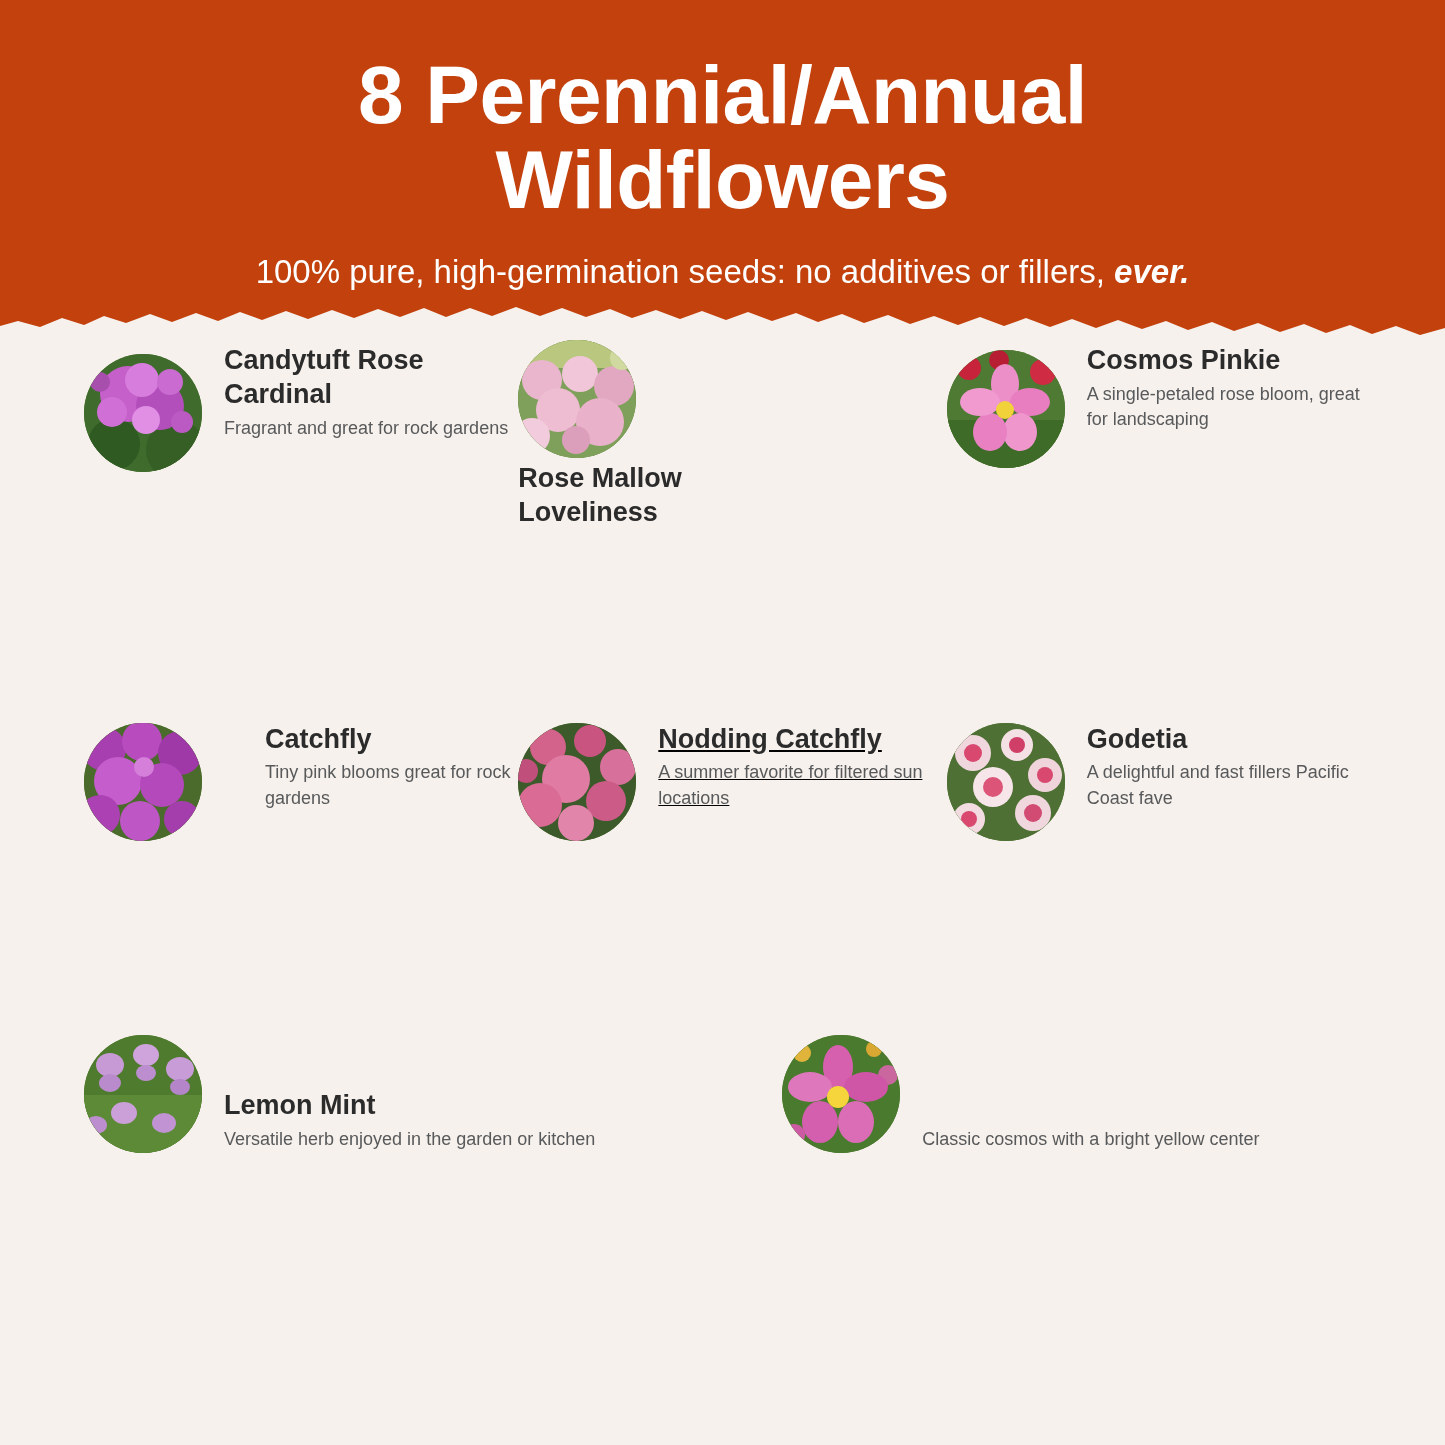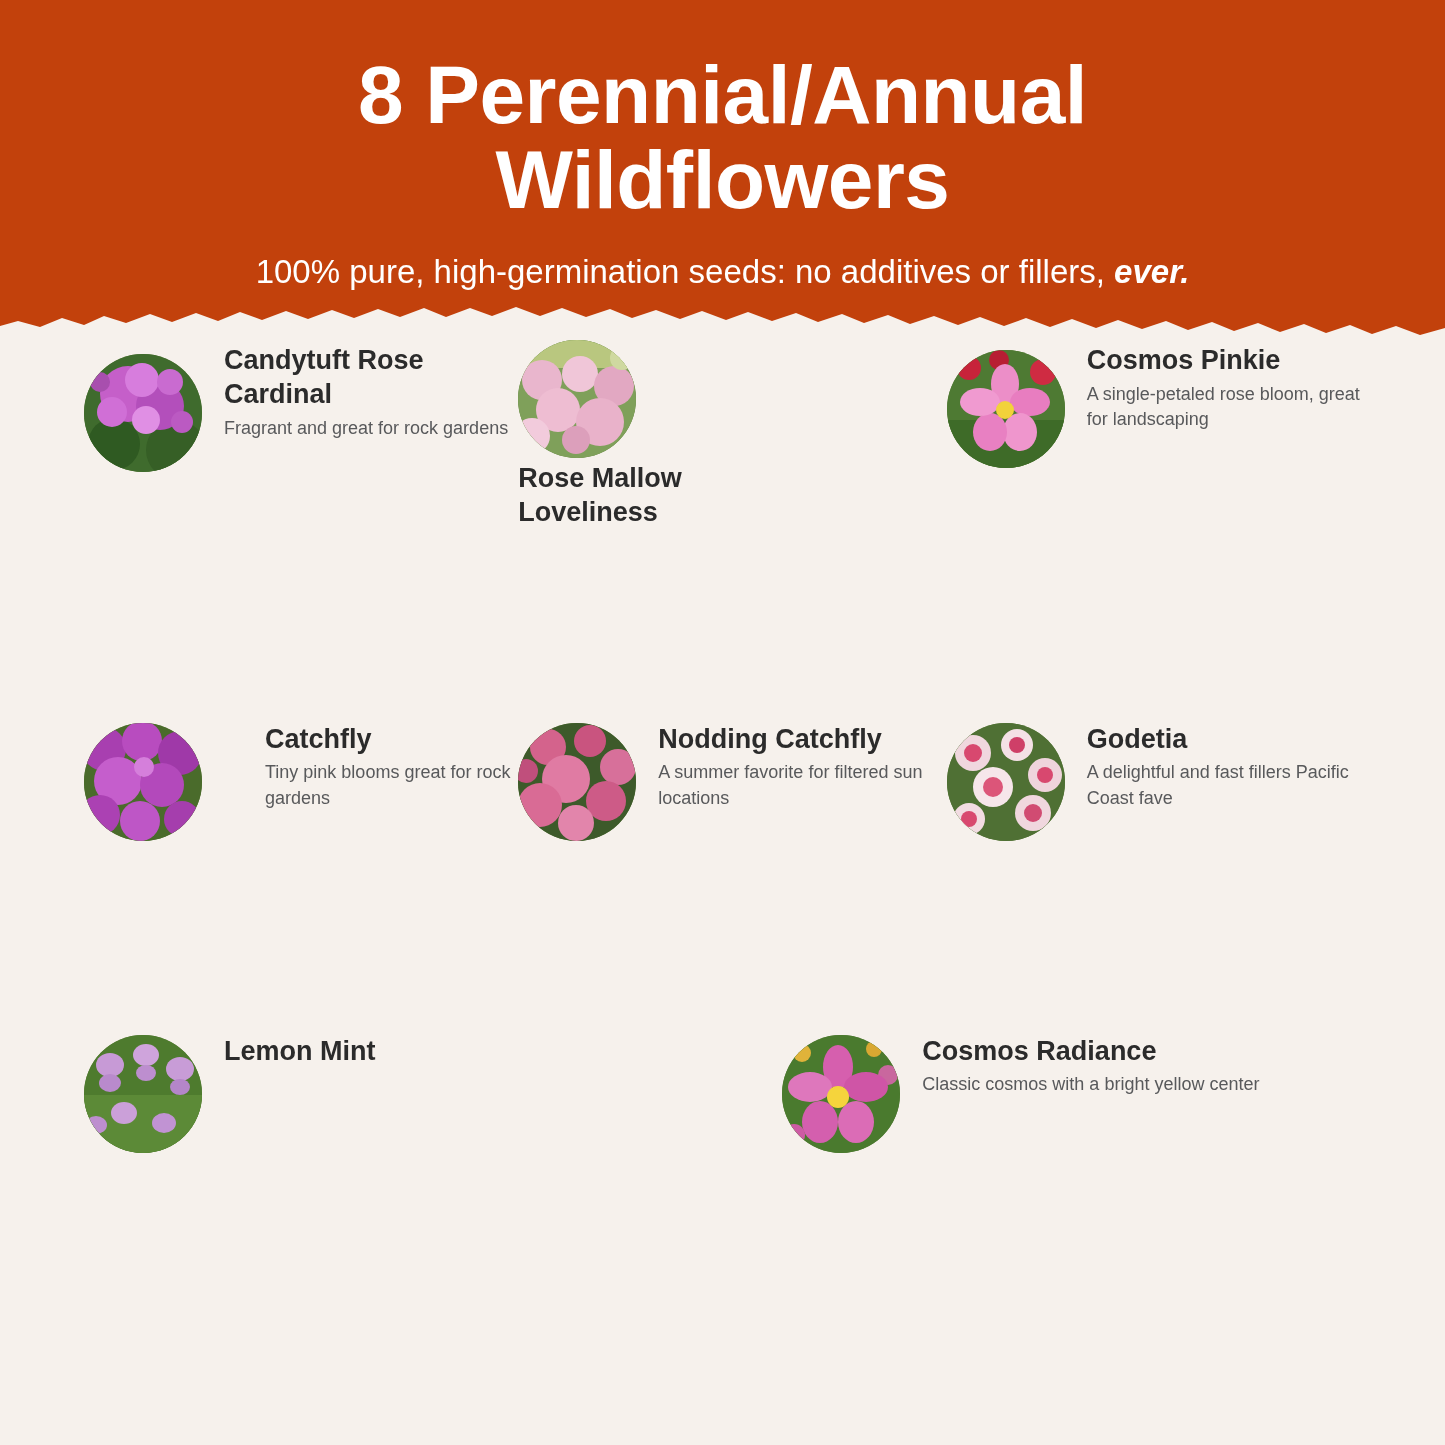--- a/index.html
+++ b/index.html
@@ -69,21 +69,21 @@
   }
   .row-1 { }
   .row-2 { margin-top: 185px; }
   .row-3 { margin-top: 190px; }
 
   .cell {
     display: flex;
     align-items: flex-start;
   }
   .row-1 .cell, .row-2 .cell { width: 33.33%; }
-  .row-3 .cell { width: 47%; }
+  .row-3 .cell { width: 47%; align-items: flex-end; }
   .row-3 .cell:first-child { width: 53%; }
 
   .thumb {
     width: 118px;
     height: 118px;
     min-width: 118px;
     border-radius: 50%;
     overflow: hidden;
     margin-right: 22px;
     position: relative;
@@ -111,21 +111,21 @@
   
   .row .cell:nth-child(1) .txt { max-width: 290px; }
   .row .cell:nth-child(2) .txt { max-width: 290px; }
   .row .cell:nth-child(3) .txt { max-width: 300px; }
   .row-3 .cell:nth-child(1) .txt { max-width: 520px; }
   .row-3 .cell:nth-child(2) .txt { max-width: 500px; }
 
   .row-1 .cell:nth-child(1) { padding-left: 14px; }
   .row-1 .cell:nth-child(2) { padding-left: 6px; flex-direction: column; }
   .row-2 .cell:nth-child(1) { padding-left: 14px; gap: 41px; }
-  .row-2 .cell:nth-child(2) { padding-left: 6px; }
+  .row-2 .cell:nth-child(2) { padding-left: 6px; text-decoration: underline; }
   .row-3 .cell:nth-child(1) { padding-left: 14px; }
   .row-3 .cell:nth-child(2) { padding-left: 30px; }
 
   .row-1 .cell:nth-child(1) .thumb { margin-top: 14px; }
   .row-1 .cell:nth-child(3) .thumb { margin-top: 10px; }
   .row-2 .thumb { margin-top: 4px; }
   .row-3 .thumb { margin-top: 4px; }
 </style>
 </head>
 <body>
@@ -292,20 +292,21 @@
           <ellipse cx="62" cy="38" rx="10" ry="8" fill="#bd8ecf"></ellipse>
           <ellipse cx="96" cy="34" rx="14" ry="12" fill="#c89cd7"></ellipse>
           <ellipse cx="96" cy="52" rx="10" ry="8" fill="#b486c9"></ellipse>
           <ellipse cx="40" cy="78" rx="13" ry="11" fill="#cba0d9"></ellipse>
           <ellipse cx="80" cy="88" rx="12" ry="10" fill="#c193d3"></ellipse>
           <ellipse cx="12" cy="90" rx="11" ry="9" fill="#bd8ecf"></ellipse>
         </svg>
       </div>
       <div class="txt">
         <p class="name">Lemon Mint</p>
+        <p class="desc">Versatile herb enjoyed in the garden or kitchen</p>
       </div>
     </div>
 
     <div class="cell">
       <div class="thumb">
         <svg width="118" height="118" viewBox="0 0 118 118">
           <rect width="118" height="118" fill="#4a7a2e"></rect>
           <circle cx="20" cy="18" r="9" fill="#e0b33a"></circle>
           <circle cx="92" cy="14" r="8" fill="#d9a832"></circle>
           <circle cx="106" cy="40" r="10" fill="#c9679e"></circle>
@@ -314,19 +315,18 @@
             <ellipse cx="28" cy="-10" rx="22" ry="15" fill="#cf55a6"></ellipse>
             <ellipse cx="18" cy="25" rx="18" ry="21" fill="#db6cb6"></ellipse>
             <ellipse cx="-18" cy="25" rx="18" ry="21" fill="#d45fae"></ellipse>
             <ellipse cx="-28" cy="-10" rx="22" ry="15" fill="#de77bc"></ellipse>
             <circle cx="0" cy="0" r="11" fill="#f5d43c"></circle>
           </g>
           <circle cx="12" cy="100" r="11" fill="#cd5ba4"></circle>
         </svg>
       </div>
       <div class="txt">
-        <p class="name">Cosmos Radiance</p>
         <p class="desc">Classic cosmos with a bright yellow center</p>
       </div>
     </div>
   </div>
 
 </div>
 
 </body></html>

